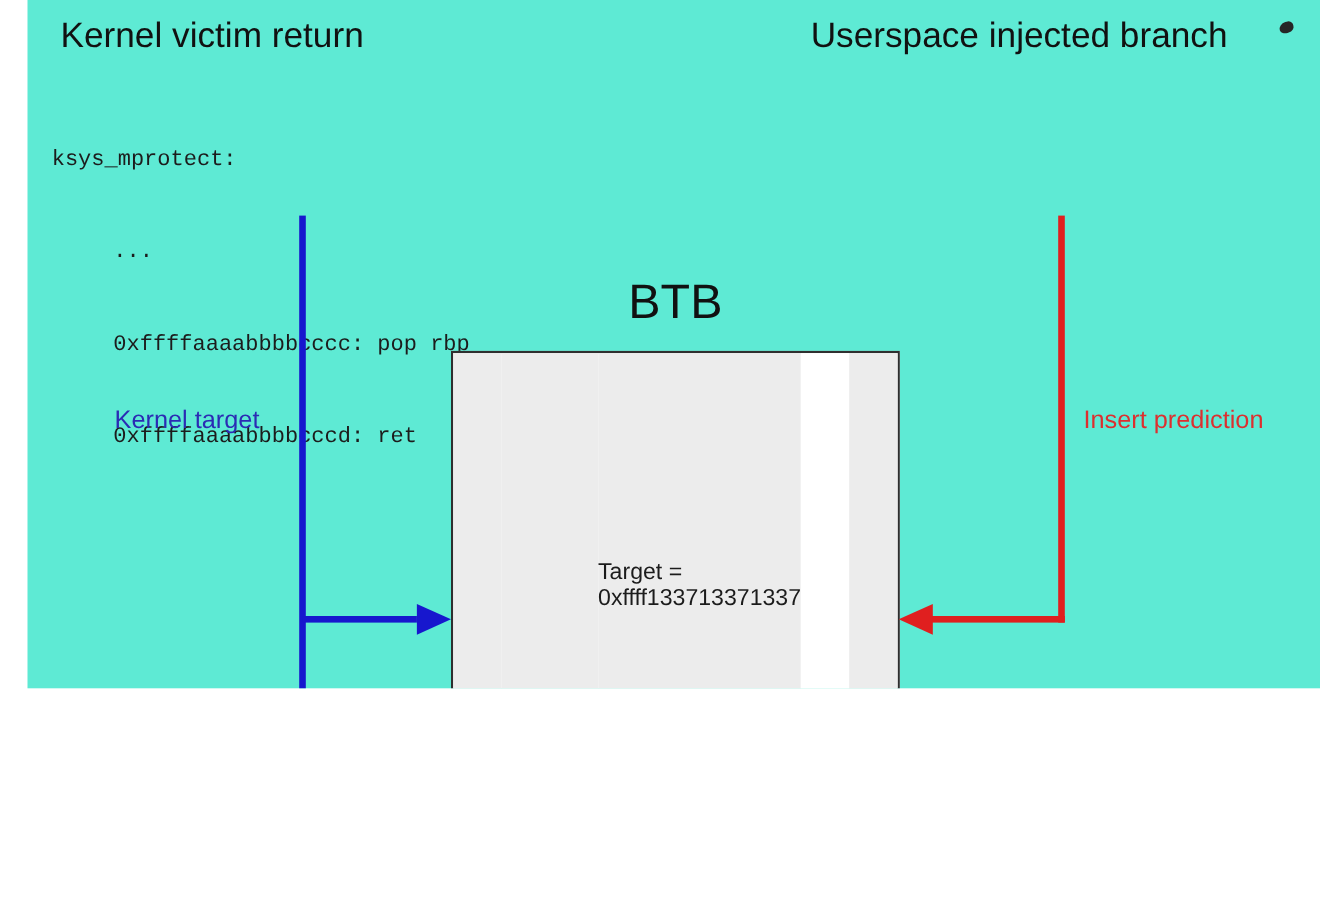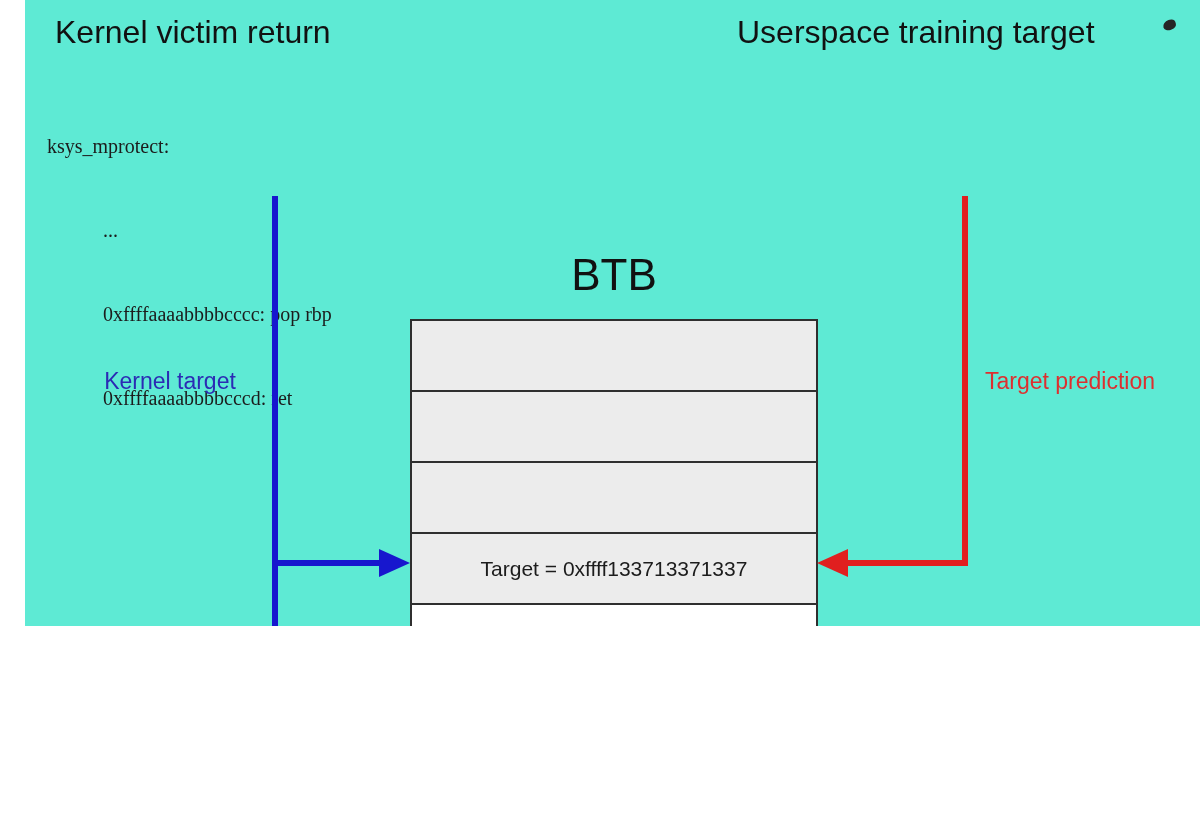--- a/index.html
+++ b/index.html
@@ -26,41 +26,40 @@
   }
   .panel-title {
     position: absolute;
     font-size: 32px;
     color: var(--title-text);
     white-space: nowrap;
     letter-spacing: 0px;
   }
   .code {
     position: absolute;
-    font-family: Liberation Serif, serif;
+    font-family: Liberation Mono, monospace;
     font-size: 20px;
     line-height: 28px;
     color: var(--code-text);
     white-space: pre;
   }
   .code .indent { padding-left: 56px; }
   .btb-title {
     position: absolute;
     left: 385px; top: 250px; width: 408px;
     text-align: center;
     font-size: 44px;
     color: var(--title-text);
   }
   .btb-table {
     position: absolute;
     left: 385px; top: 319px;
     width: 408px; height: 428px;
     border: 2px solid var(--table-border);
     display: flex;
-    flex-direction: column;
     background: var(--row-empty);
   }
   .btb-row {
     flex: 1;
     border-bottom: 2px solid var(--table-border);
     display: flex;
     align-items: center;
     justify-content: center;
     font-size: 21px;
     color: var(--code-text);
@@ -117,21 +116,21 @@
 
   <div class="panel-title" style="left:30px; top:14px;">Kernel victim return</div>
 
   <div class="code" style="left:22px; top:76px;">
     <div>ksys_mprotect:</div>
     <div class="indent">...</div>
     <div class="indent">0xffffaaaabbbbcccc: pop rbp</div>
     <div class="indent">0xffffaaaabbbbcccd: ret</div>
   </div>
 
-  <div class="panel-title" style="left:712px; top:14px;">Userspace training target</div>
+  <div class="panel-title" style="left:712px; top:14px;">Userspace injected branch</div>
 
 
   <div class="btb-title">BTB</div>
 
   <div class="btb-table" id="btb-table">
       <div class="btb-row filled"></div>
       <div class="btb-row filled"></div>
       <div class="btb-row filled"></div>
       <div class="btb-row filled">
         <span>Target = 0xffff133713371337</span>
@@ -145,17 +144,17 @@
   <div class="line blue-hhead"></div>
   <div class="line blue-vhead"></div>
 
   <div class="label-blue lookup-label">Kernel target</div>
 
 
   <div class="line red-vline"></div>
   <div class="line red-hline"></div>
   <div class="line red-hhead"></div>
 
-  <div class="label-red insert-label">Target prediction</div>
+  <div class="label-red insert-label">Insert prediction</div>
 
   <div class="corner-artifact"></div>
 
 </div>
 
 </body></html>

